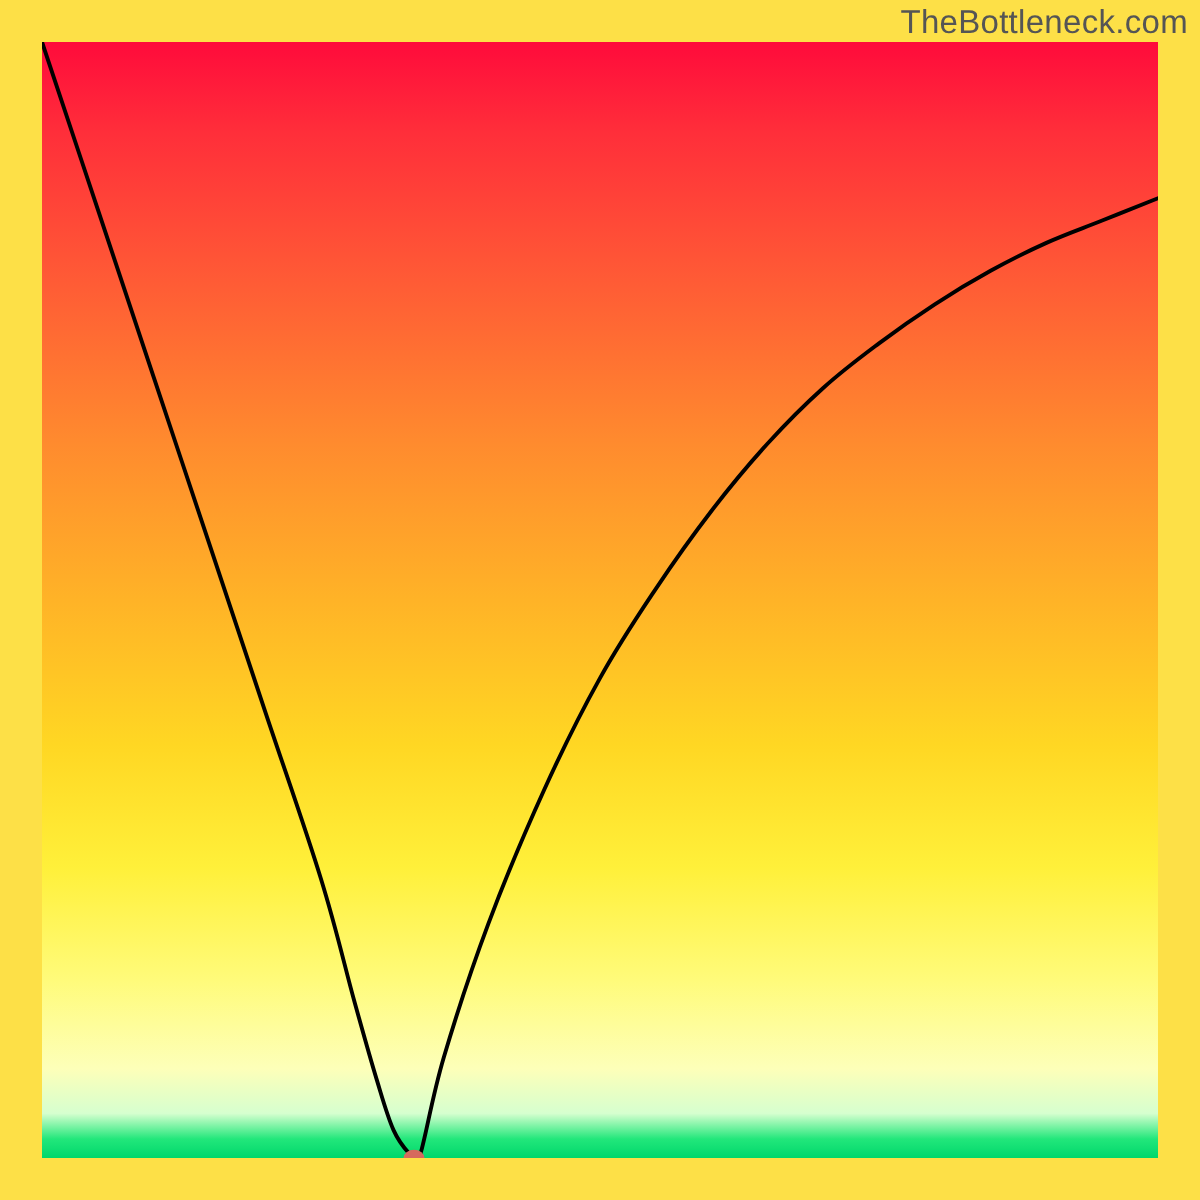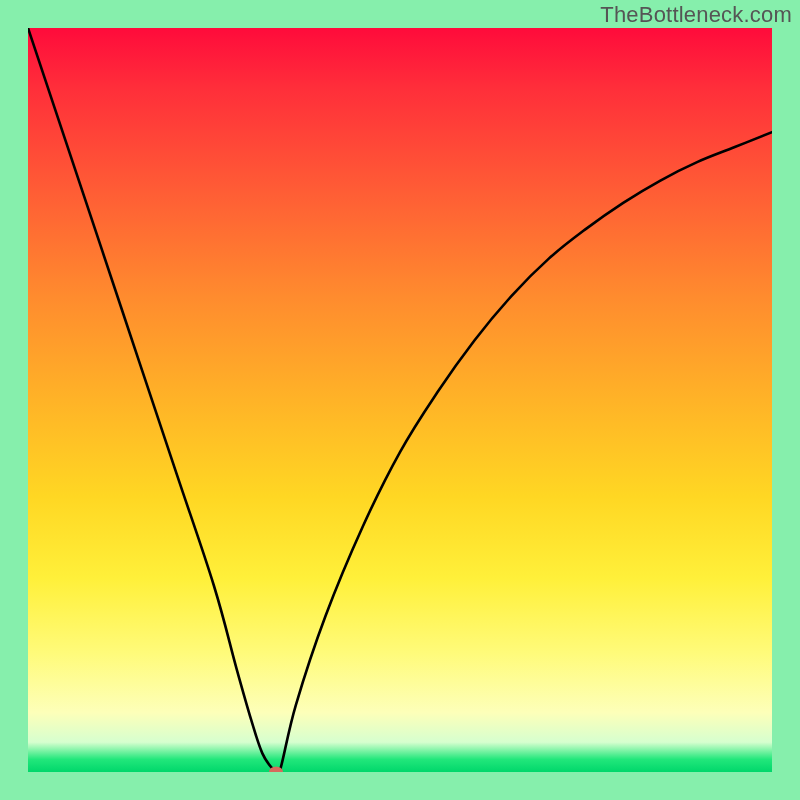--- a/index.html
+++ b/index.html
@@ -8,21 +8,21 @@
     width: 800px;
     height: 800px;
     background: #000;
     font-family: Arial, Helvetica, sans-serif;
     overflow: hidden;
   }
   .frame {
     position: relative;
     width: 800px;
     height: 800px;
-    background: #86efac;
+    background: #fde047;
   }
   .watermark {
     position: absolute;
     top: 2px;
     right: 8px;
     color: #555;
     font-size: 22px;
     font-weight: 500;
     letter-spacing: 0.2px;
     z-index: 10;

